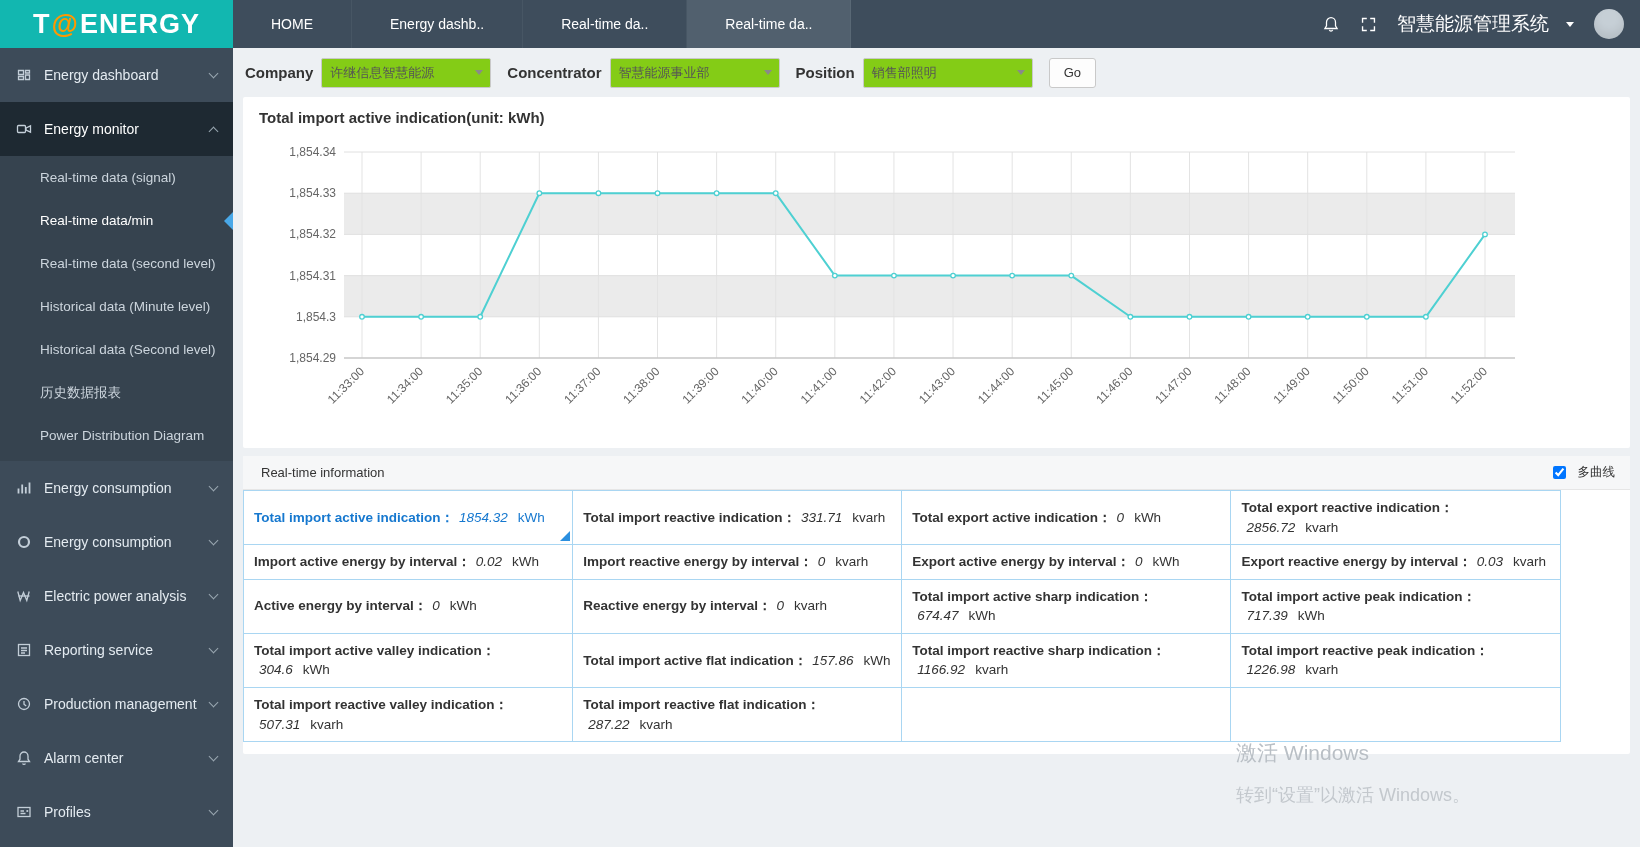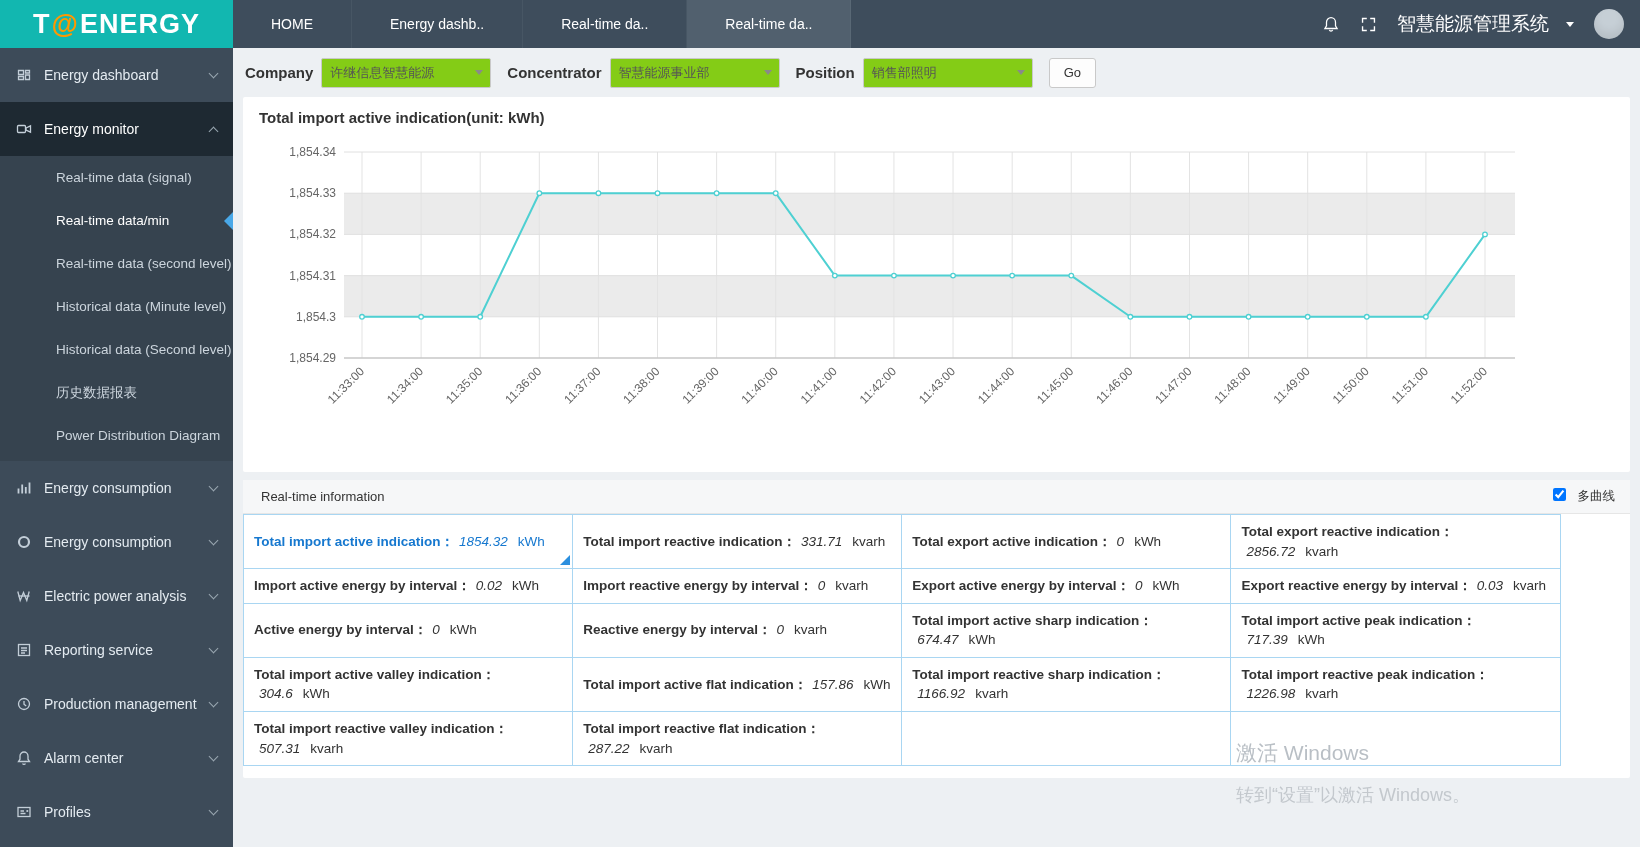--- a/index.html
+++ b/index.html
@@ -25,44 +25,44 @@
   .body{flex:1;display:flex;min-height:0}
   .sidebar{width:233px;flex:0 0 233px;background:#3d4b59;color:#e4ebf1;overflow:hidden}
   .side-item{height:54px;display:flex;align-items:center;padding:0 16px;cursor:pointer;font-size:14px;color:#e4ebf1}
   .side-item.active{background:#1e2932;color:#fff}
   .s-icon{width:28px;color:#c3ced8;display:inline-flex;align-items:center}
   .s-icon svg{width:16px;height:16px;stroke-width:1.3}
   .s-label{flex:1;white-space:nowrap;overflow:hidden}
   .chev{width:7px;height:7px;border-right:1.6px solid #9aa7b1;border-bottom:1.6px solid #9aa7b1;transform:rotate(45deg);margin-top:-3px}
   .chev.up{transform:rotate(-135deg);margin-top:4px}
   .submenu{background:#36434f;padding-bottom:4px}
-  .sub-item{height:43px;line-height:43px;padding-left:56px;font-size:13.5px;color:#ccd5dd;position:relative;cursor:pointer;white-space:nowrap}
+  .sub-item{height:43px;line-height:43px;padding-left:40px;font-size:13.5px;color:#ccd5dd;position:relative;cursor:pointer;white-space:nowrap}
   .sub-item.active{color:#fff}
   .arrow-marker{position:absolute;right:0;top:50%;margin-top:-9px;width:0;height:0;
       border-top:9px solid transparent;border-bottom:9px solid transparent;border-right:9px solid #49a8e8}
 
   
   .main{flex:1;position:relative;padding:0 10px;overflow:hidden;background:#edf0f3}
   .filters{height:49px;display:flex;align-items:center;padding-left:2px}
   .filters .flabel{font-weight:bold;font-size:15px;color:#333;margin-right:8px;white-space:nowrap}
   .select{width:170px;height:30px;background:#84cc16;border:1px solid #c9c9c9;border-radius:2px;display:flex;align-items:center;margin-right:16px;cursor:pointer}
   .sel-val{flex:1;padding-left:8px;font-size:13px;color:#555;white-space:nowrap;overflow:hidden}
   .sel-caret{width:22px;display:flex;justify-content:center;align-items:center;align-self:stretch}
   .sel-caret::after{content:"";width:0;height:0;border-left:4px solid transparent;border-right:4px solid transparent;border-top:5px solid #8a8a8a}
   .go{height:30px;padding:0 14px;background:#fdfdfd;border:1px solid #c9c9c9;border-radius:3px;font-size:13px;color:#333;cursor:pointer;font-family:inherit}
 
   .card{background:#fff;border-radius:2px}
-  .chart-card{padding:12px 16px 24px}
+  .chart-card{padding:12px 16px 0}
   .chart-title{font-size:15px;color:#333;font-weight:bold}
   #chart{margin-top:18px}
 
   .info-card{margin-top:8px;padding-bottom:12px}
   .info-head{display:flex;justify-content:space-between;align-items:center;height:34px;padding:0 15px 0 18px;
       background:#f6f7f8;border-bottom:1px solid #e6e6e6;font-size:13px;color:#333}
-  .mc{display:flex;align-items:flex-start;gap:12px;font-size:12.5px;color:#333;cursor:pointer}
+  .mc{display:flex;align-items:center;gap:12px;font-size:12.5px;color:#333;cursor:pointer}
   .rt-table{border-collapse:collapse;width:95%;table-layout:fixed}
   .rt-table td{border:1px solid #a9d6f2;padding:7px 10px;font-size:13.5px;color:#333;position:relative;vertical-align:middle;line-height:1.45}
   .m-label{font-weight:bold}
   .m-value{font-style:italic;margin-left:5px;cursor:pointer}
   .m-unit{margin-left:10px}
   td.hl .m-label,td.hl .m-value,td.hl .m-unit{color:#1678cf}
   .corner{position:absolute;right:2px;bottom:3px;width:0;height:0;border-left:10px solid transparent;border-bottom:10px solid #2b8fdf}
 
   .watermark{position:absolute;right:170px;bottom:40px;color:#b9bfc5}
   .wm1{font-size:21px}

